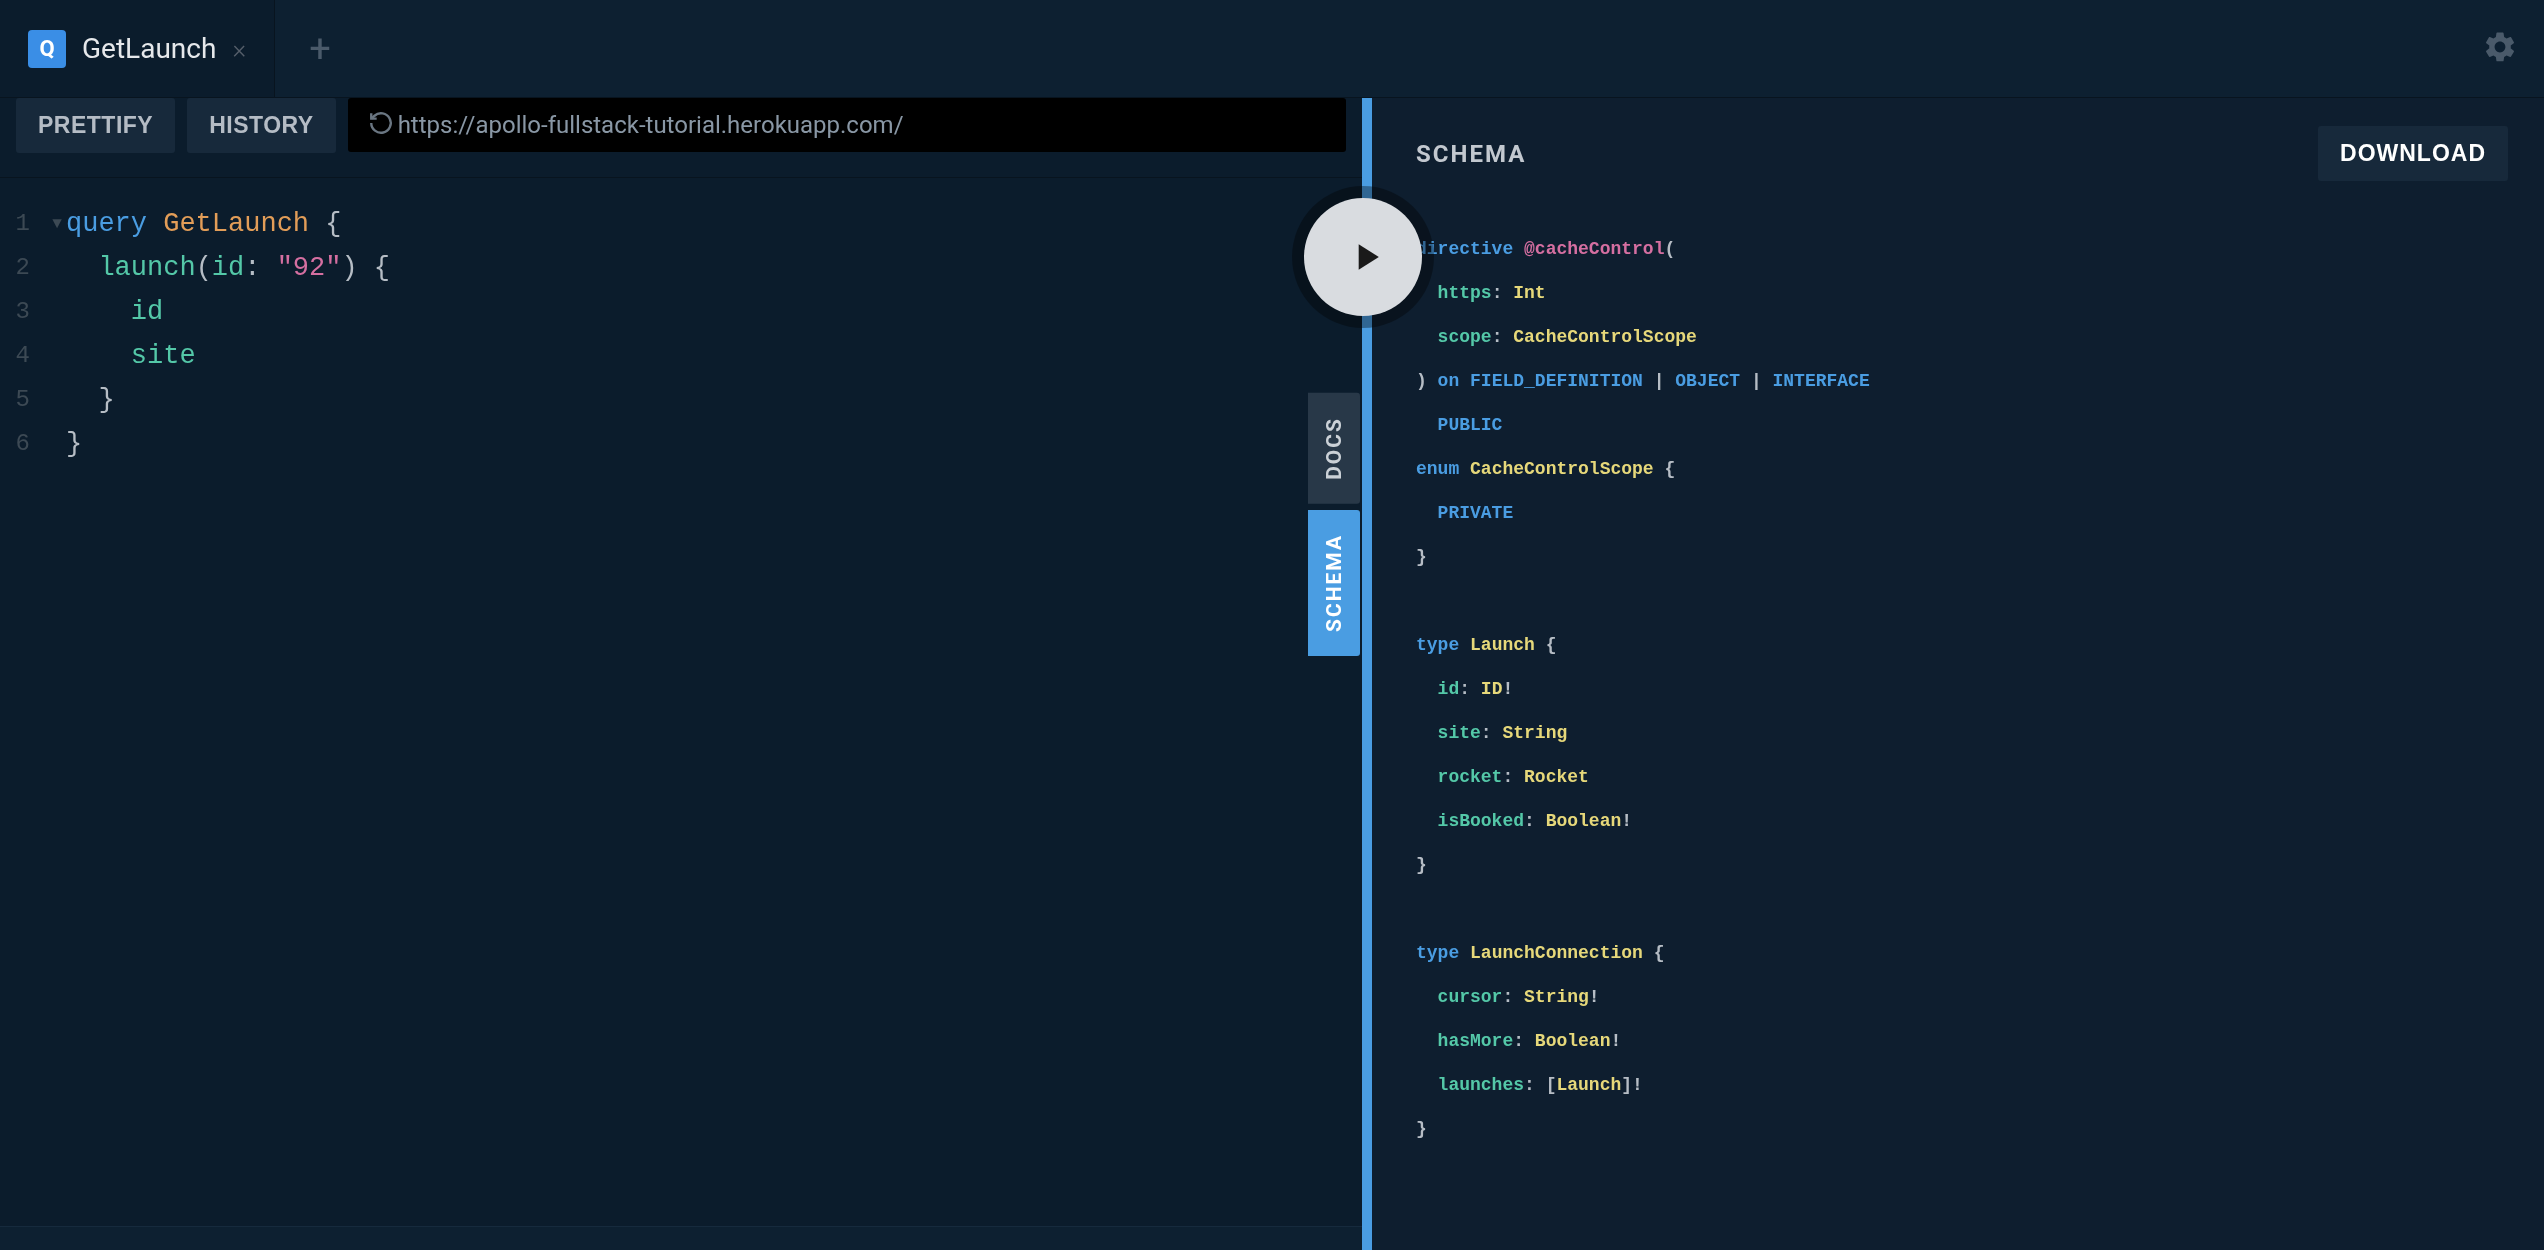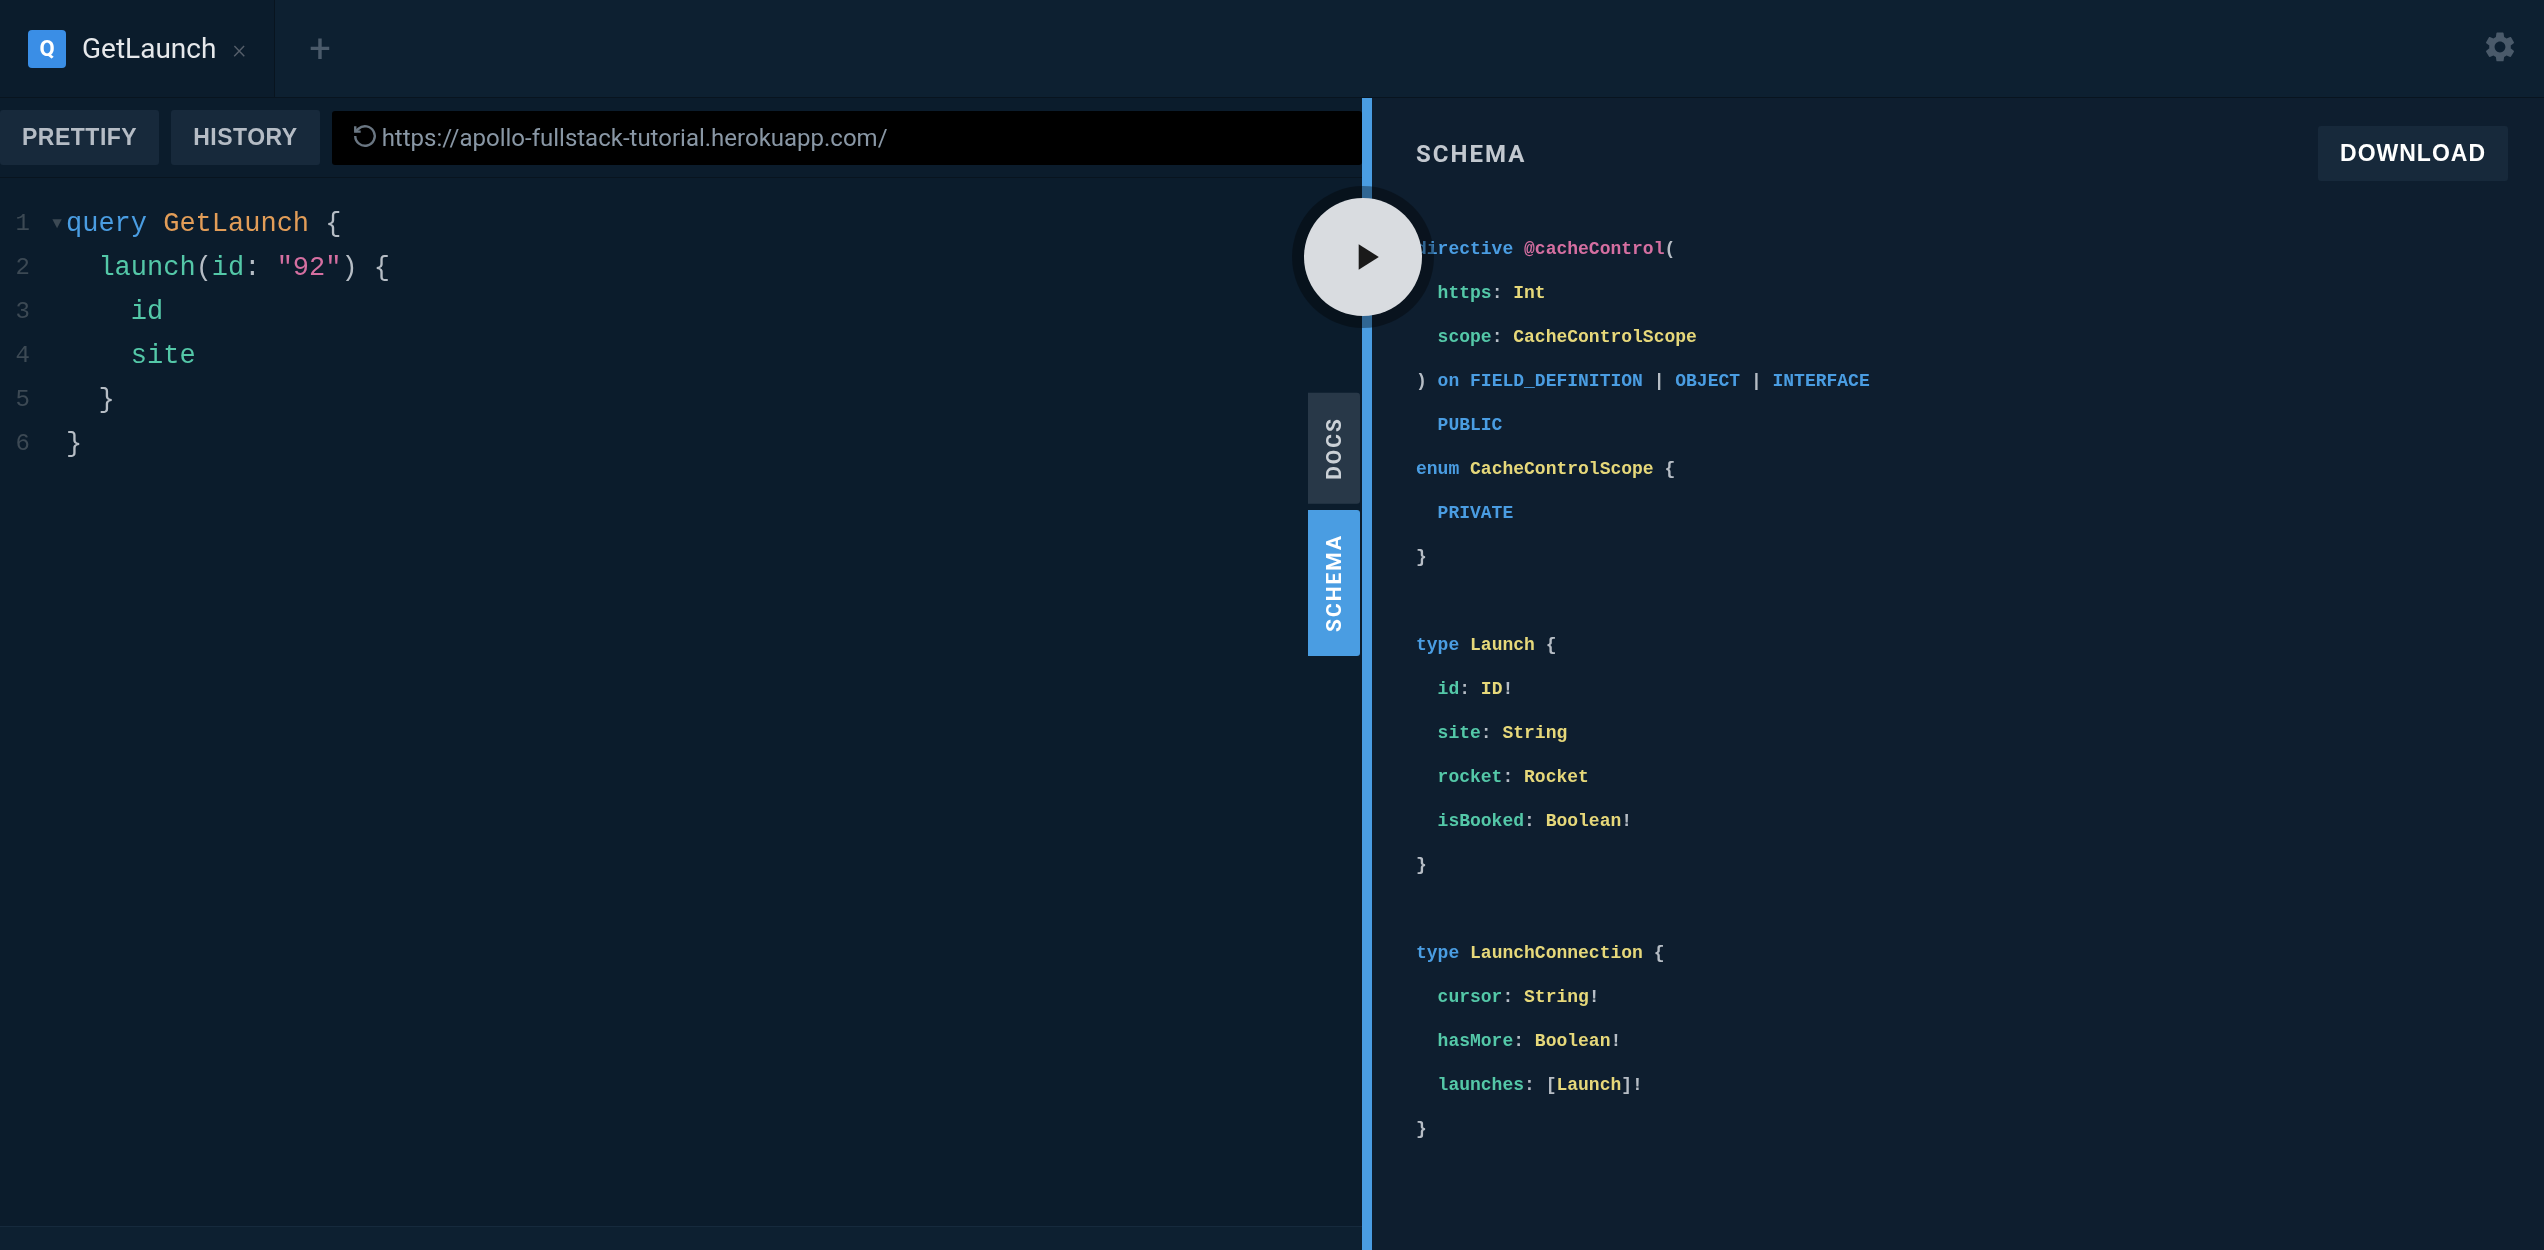--- a/index.html
+++ b/index.html
@@ -72,22 +72,22 @@
   transform: translateY(-50%);
   color: #4a5a6a;
   cursor: pointer;
 }
 
 
 .toolbar {
   height: 80px;
   background: #0b1c2c;
   display: flex;
-  align-items: center;
-  padding: 0 0;
+  align-items: flex-start;
+  padding: 0 16px;
   gap: 12px;
   border-bottom: 1px solid #08141f;
   width: 1362px;
 }
 .btn {
   background: #17293b;
   color: #b5bcc5;
   border: none;
   padding: 14px 22px;
   font-size: 23px;

